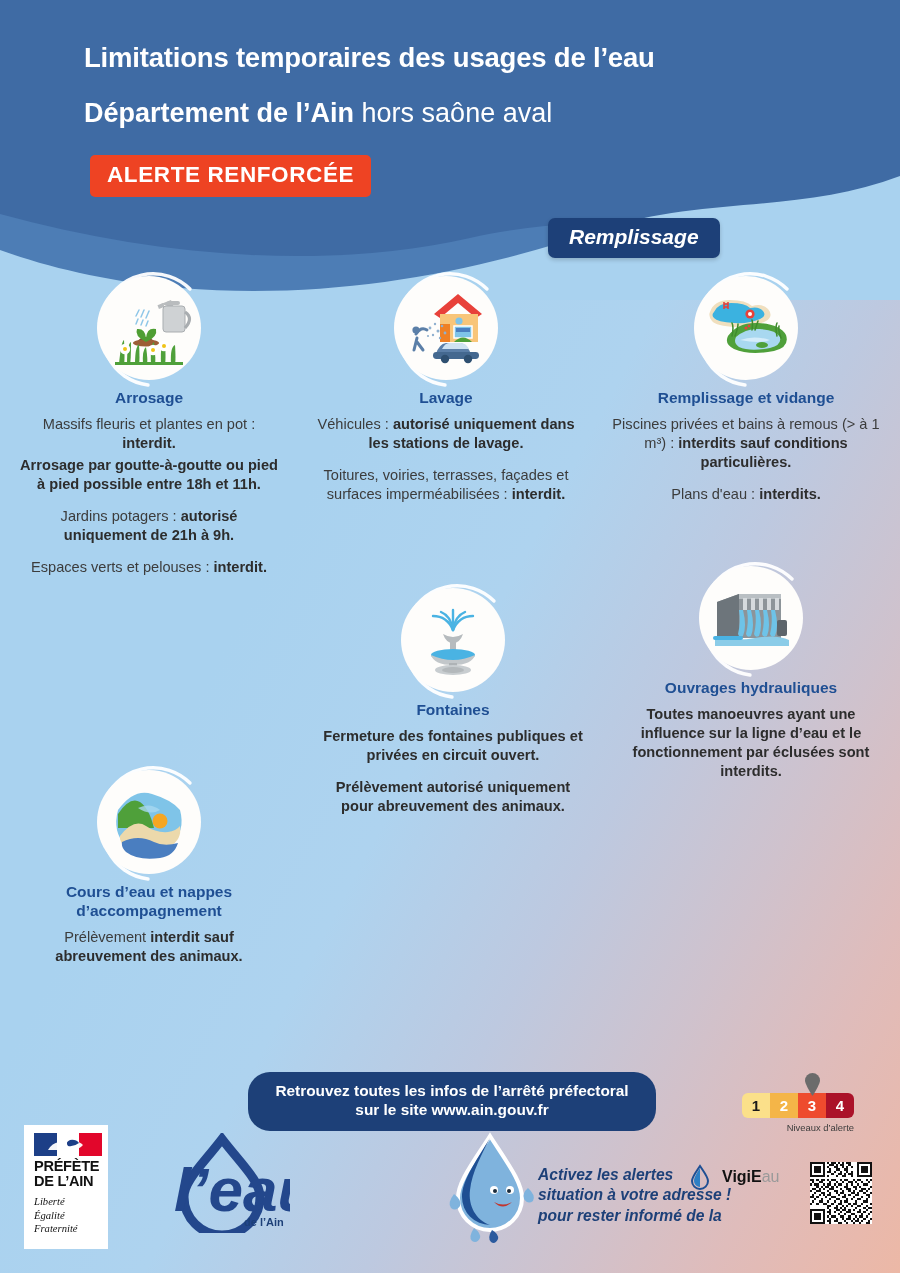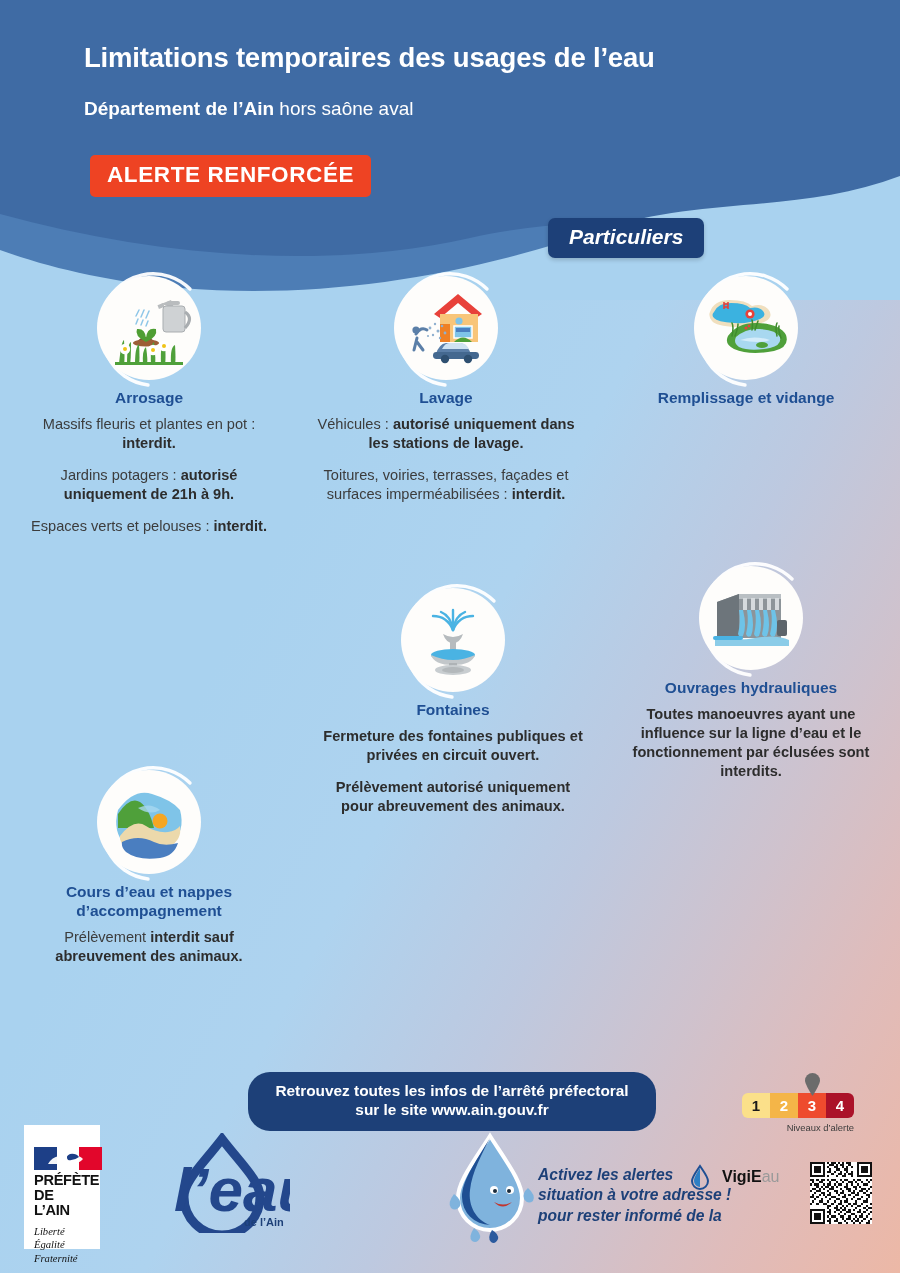--- a/index.html
+++ b/index.html
@@ -26,21 +26,21 @@
     z-index: 1;
   }
   .header-text { position: absolute; z-index: 6; left: 0; top: 0; width: 900px; }
   .title {
     position: absolute; left: 84px; top: 42px;
     font-size: 27.5px; font-weight: 700; color: #ffffff;
     letter-spacing: -0.2px;
   }
   .subtitle {
     position: absolute; left: 84px; top: 98px;
-    font-size: 19px; color: #ffffff; font-weight: 400;
+    font-size: 27px; color: #ffffff; font-weight: 400;
   }
   .subtitle b { font-weight: 700; }
   .alert-badge {
     position: absolute; left: 90px; top: 155px;
     background: #ee4323; color: #fff;
     font-size: 22.5px; font-weight: 700; letter-spacing: 0.6px;
     padding: 7px 17px 9px 17px; border-radius: 5px;
   }
 
   
@@ -92,22 +92,22 @@
   .lvl {
     width: 28px; height: 25px; display: flex; align-items: center; justify-content: center;
     font-size: 15px; font-weight: 700; color: #fff; position: relative;
   }
   .lvl:first-child { border-radius: 6px 0 0 6px; }
   .lvl:last-child  { border-radius: 0 6px 6px 0; }
   .levels-label { text-align: right; font-size: 9.4px; color: #3c3c3c; margin-top: 4px; }
 
   .prefet-logo {
     position: absolute; left: 24px; top: 1125px; z-index: 6;
-    width: 76px; height: 124px; background: #fff;
-    padding: 22px 8px 6px 10px;
+    width: 84px; height: 124px; background: #fff;
+    padding: 8px 8px 6px 10px;
   }
   .flag { display: flex; width: 68px; height: 23px; position: relative; }
   .flag .fb { width: 22.6px; background: #1d3f87; }
   .flag .fw { width: 22.8px; background: #ffffff; }
   .flag .fr { width: 22.6px; background: #e2062b; }
   .marianne { position: absolute; left: 6px; top: 1px; }
   .prefet-name { margin-top: 3px; font-size: 14.6px; font-weight: 700; color: #111; line-height: 1.04; letter-spacing: -0.3px;}
   .devise { margin-top: 6px; font-family: "Liberation Serif", serif; font-style: italic; font-size: 10.6px; color: #111; line-height: 1.28; }
 
   .eau-logo { position: absolute; left: 160px; top: 1133px; z-index: 6; }
@@ -141,21 +141,21 @@
 
   <div class="header-text">
     <div class="title">Limitations temporaires des usages de l’eau</div>
     <div class="subtitle">
       <b>Département de l’Ain</b>
       <span>hors saône aval</span>
     </div>
     <div class="alert-badge">ALERTE RENFORCÉE</div>
   </div>
 
-  <div class="pill">Particuliers</div>
+  <div class="pill">Remplissage</div>
 
   <div class="content">
 
     <div class="block" id="b-arrosage">
       <div class="icon-wrap">
         <svg class="swoosh" width="126" height="126" viewBox="0 0 126 126">
           <path d="M18,44 A52,52 0 0 1 104,24" stroke="#ffffff" stroke-width="3.4" fill="none" stroke-linecap="round" opacity=".95"></path>
           <path d="M22,92 A52,52 0 0 0 62,120" stroke="#ffffff" stroke-width="3.4" fill="none" stroke-linecap="round" opacity=".95"></path>
         </svg>
         <div class="icon-circle">
@@ -193,20 +193,21 @@
               <circle cx="59" cy="58" r="5.2" fill="#fff"></circle>
                 <circle cx="59" cy="58" r="2" fill="#f0c419"></circle>
             </g>
             <rect x="10" y="74" width="68" height="3" fill="#4fa03a"></rect>
           </svg>
         </div>
       </div>
       <div class="blk-title">Arrosage</div>
       <div class="blk-body">
           <p><span>Massifs fleuris et plantes en pot : </span><b>interdit.</b></p>
+          <p style="margin-top: 3px;"><b>Arrosage par goutte-à-goutte ou pied à pied possible entre 18h et 11h.</b></p>
           <p><span>Jardins potagers : </span><b>autorisé uniquement de 21h à 9h.</b></p>
           <p><span>Espaces verts et pelouses : </span><b>interdit.</b></p>
         </div>
     </div>
 
     <div class="block" id="b-cours">
       <div class="icon-wrap">
         <svg class="swoosh" width="126" height="126" viewBox="0 0 126 126">
           <path d="M18,44 A52,52 0 0 1 104,24" stroke="#ffffff" stroke-width="3.4" fill="none" stroke-linecap="round" opacity=".95"></path>
           <path d="M22,92 A52,52 0 0 0 62,120" stroke="#ffffff" stroke-width="3.4" fill="none" stroke-linecap="round" opacity=".95"></path>
@@ -334,20 +335,24 @@
                 <path d="M53,38 q2,-6 3,-9"></path>
             </g>
             <g fill="#e8413a">
                 <circle cx="44" cy="36" r="1.6"></circle>
                 <circle cx="47" cy="34" r="1.4"></circle>
               </g>
           </svg>
         </div>
       </div>
       <div class="blk-title">Remplissage et vidange</div>
+      <div class="blk-body">
+          <p><span>Piscines privées et bains à remous (&gt; à 1 m³) : </span><b>interdits sauf conditions particulières.</b></p>
+          <p><span>Plans d'eau : </span><b>interdits.</b></p>
+        </div>
     </div>
 
     <div class="block" id="b-ouvrages">
       <div class="icon-wrap">
         <svg class="swoosh" width="126" height="126" viewBox="0 0 126 126">
           <path d="M18,44 A52,52 0 0 1 104,24" stroke="#ffffff" stroke-width="3.4" fill="none" stroke-linecap="round" opacity=".95"></path>
           <path d="M22,92 A52,52 0 0 0 62,120" stroke="#ffffff" stroke-width="3.4" fill="none" stroke-linecap="round" opacity=".95"></path>
         </svg>
         <div class="icon-circle">
           <svg width="84" height="68" viewBox="0 0 84 68">

